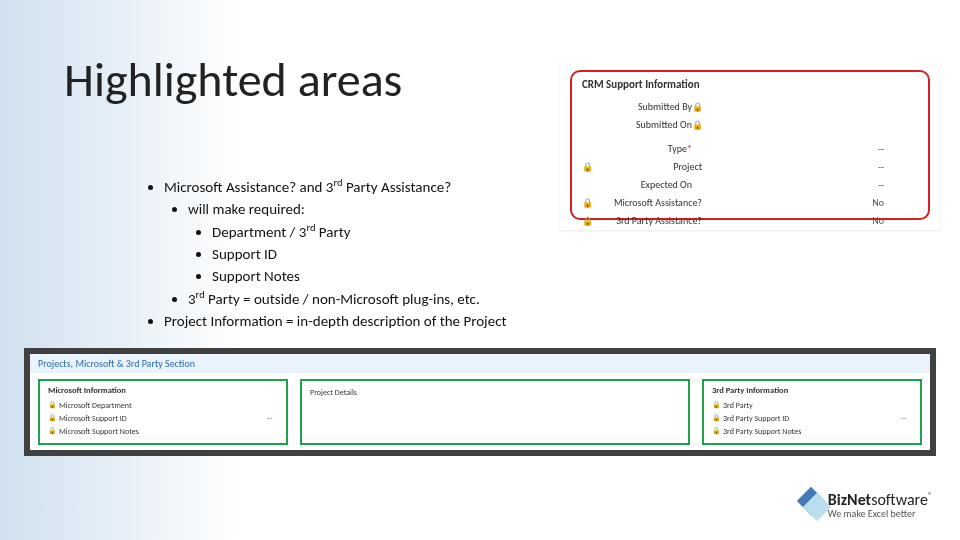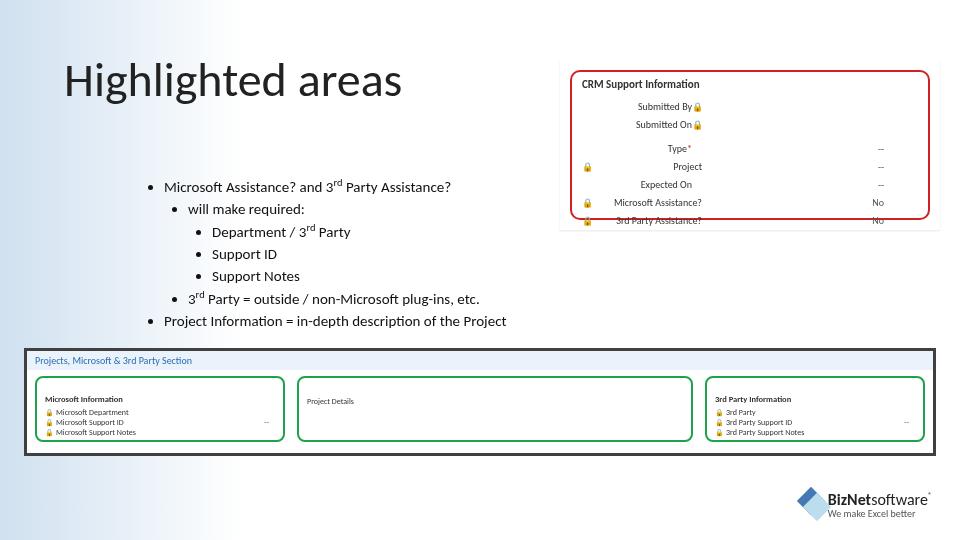--- a/index.html
+++ b/index.html
@@ -48,38 +48,38 @@
   .crm-row .label { flex: 0 0 110px; }
   .crm-row .val { margin-left: auto; margin-right: 40px; color: #555; }
   .req { color: #d02020; }
   .lock-icon { color: #666; font-size: 9px; }
   
   .section-panel {
     position: absolute;
     top: 348px; left: 24px; right: 24px;
     height: 108px;
     background: #fff;
-    border: 3px solid #404040;
+    border: 6px solid #404040;
   }
   .section-hdr {
     background: #eaf3fb;
     padding: 3px 8px;
     font-size: 10px;
     color: #2a6cb4;
   }
   .cols {
     display: flex;
     gap: 12px;
     padding: 6px 8px 8px 8px;
     height: 80px;
   }
   .col {
     border: 2px solid #1fa34a;
-    border-radius: 8px;
-    padding: 16px 8px;
+    border-radius: 0;
+    padding: 4px 8px;
     font-size: 8px;
     color: #333;
     display: flex; flex-direction: column;
   }
   .col1 { flex: 0 0 250px; }
   .col2 { flex: 1 1 auto; }
   .col3 { flex: 0 0 220px; }
   .col-title { font-weight: bold; font-size: 8.5px; margin-bottom: 3px; }
   .col-row { display: flex; height: 13px; align-items: center; }
   .col-row .clock { width: 8px; margin-right: 3px; color:#444; font-size:7px; }

